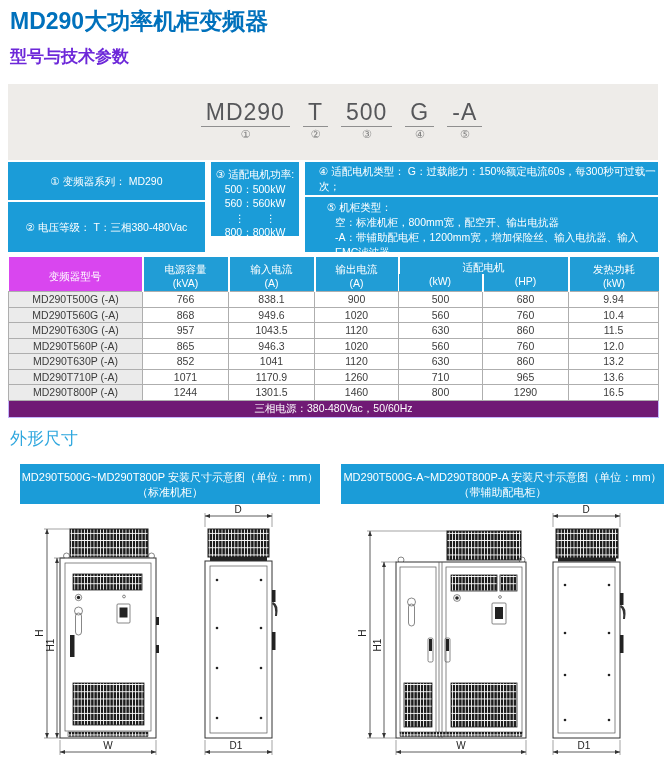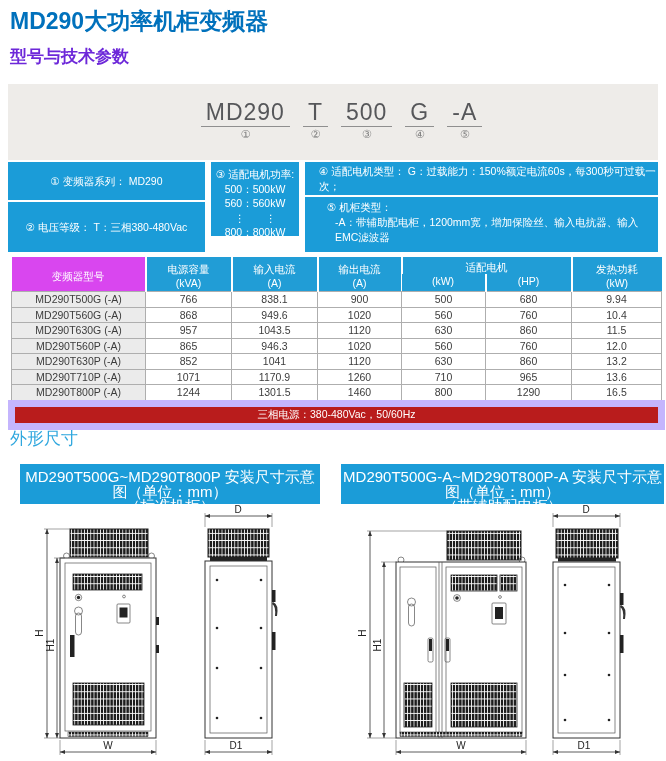--- a/index.html
+++ b/index.html
@@ -43,24 +43,24 @@
   #spec-table th,#spec-table td{border:1px solid #aeaeae;text-align:center;vertical-align:middle;
               padding:0;overflow:hidden;white-space:nowrap;}
   #spec-table thead th{background:#219dd6;color:#fff;font-weight:normal;border:none;
               border-left:2px solid #fff;line-height:14px;}
   #spec-table thead tr th:first-child{border-left:none;}
   #spec-table th.green{background:#d946ef;text-align:center;}
   #spec-table thead tr.hrow1 th{padding-top:3px;}
   #spec-table thead tr.hrow2 th{padding-bottom:3px;}
   #spec-table tbody td{height:14.5px;background:#fff;}
   #spec-table tbody td.model{background:#ebebeb;}
-  #spec-table td.footer{background:#b91c1c;color:#fff;height:16px;border:7px solid #c4b5fd;}
-
-  
-  .banner{background:#1b9cd8;color:#fff;font-size:15px;line-height:14.5px;text-align:center;
+  #spec-table td.footer{background:#701a75;color:#fff;height:16px;border:1px solid #c4b5fd;}
+
+  
+  .banner{background:#1b9cd8;color:#fff;font-size:11px;line-height:14.5px;text-align:center;
           padding-top:6px;box-sizing:border-box;height:40px;}
   #banner-standard{left:20px;top:464px;width:300px;}
   #banner-aux{left:341px;top:464px;width:323px;}
 
   
   #drawing-standard{left:20px;top:505px;}
   #drawing-aux{left:340px;top:505px;}
   svg .outline{fill:#fff;stroke:#333;stroke-width:1;}
   svg .thin{fill:none;stroke:#555;stroke-width:0.7;}
   svg .dark{fill:#222;stroke:none;}
@@ -115,20 +115,21 @@
       <div class="pline">800：800kW</div>
     </div>
   </div>
   <div class="col colC">
     <div class="bluebox" id="box-motor-type">
       <div class="l1">④ 适配电机类型： G：过载能力：150%额定电流60s，每300秒可过载一次；</div>
       <div class="l2">P：过载能力：130%额定电流60S，每300秒可过载一次</div>
     </div>
     <div class="bluebox" id="box-cabinet">
       <div>⑤ 机柜类型：</div>
+      <div class="sub">空：标准机柜，800mm宽，配空开、输出电抗器</div>
       <div class="sub">-A：带辅助配电柜，1200mm宽，增加保险丝、输入电抗器、输入EMC滤波器</div>
     </div>
   </div>
 </div>
 
 <table class="abs" id="spec-table">
   <colgroup>
     <col style="width:134px">
       <col style="width:86px">
       <col style="width:86px">

